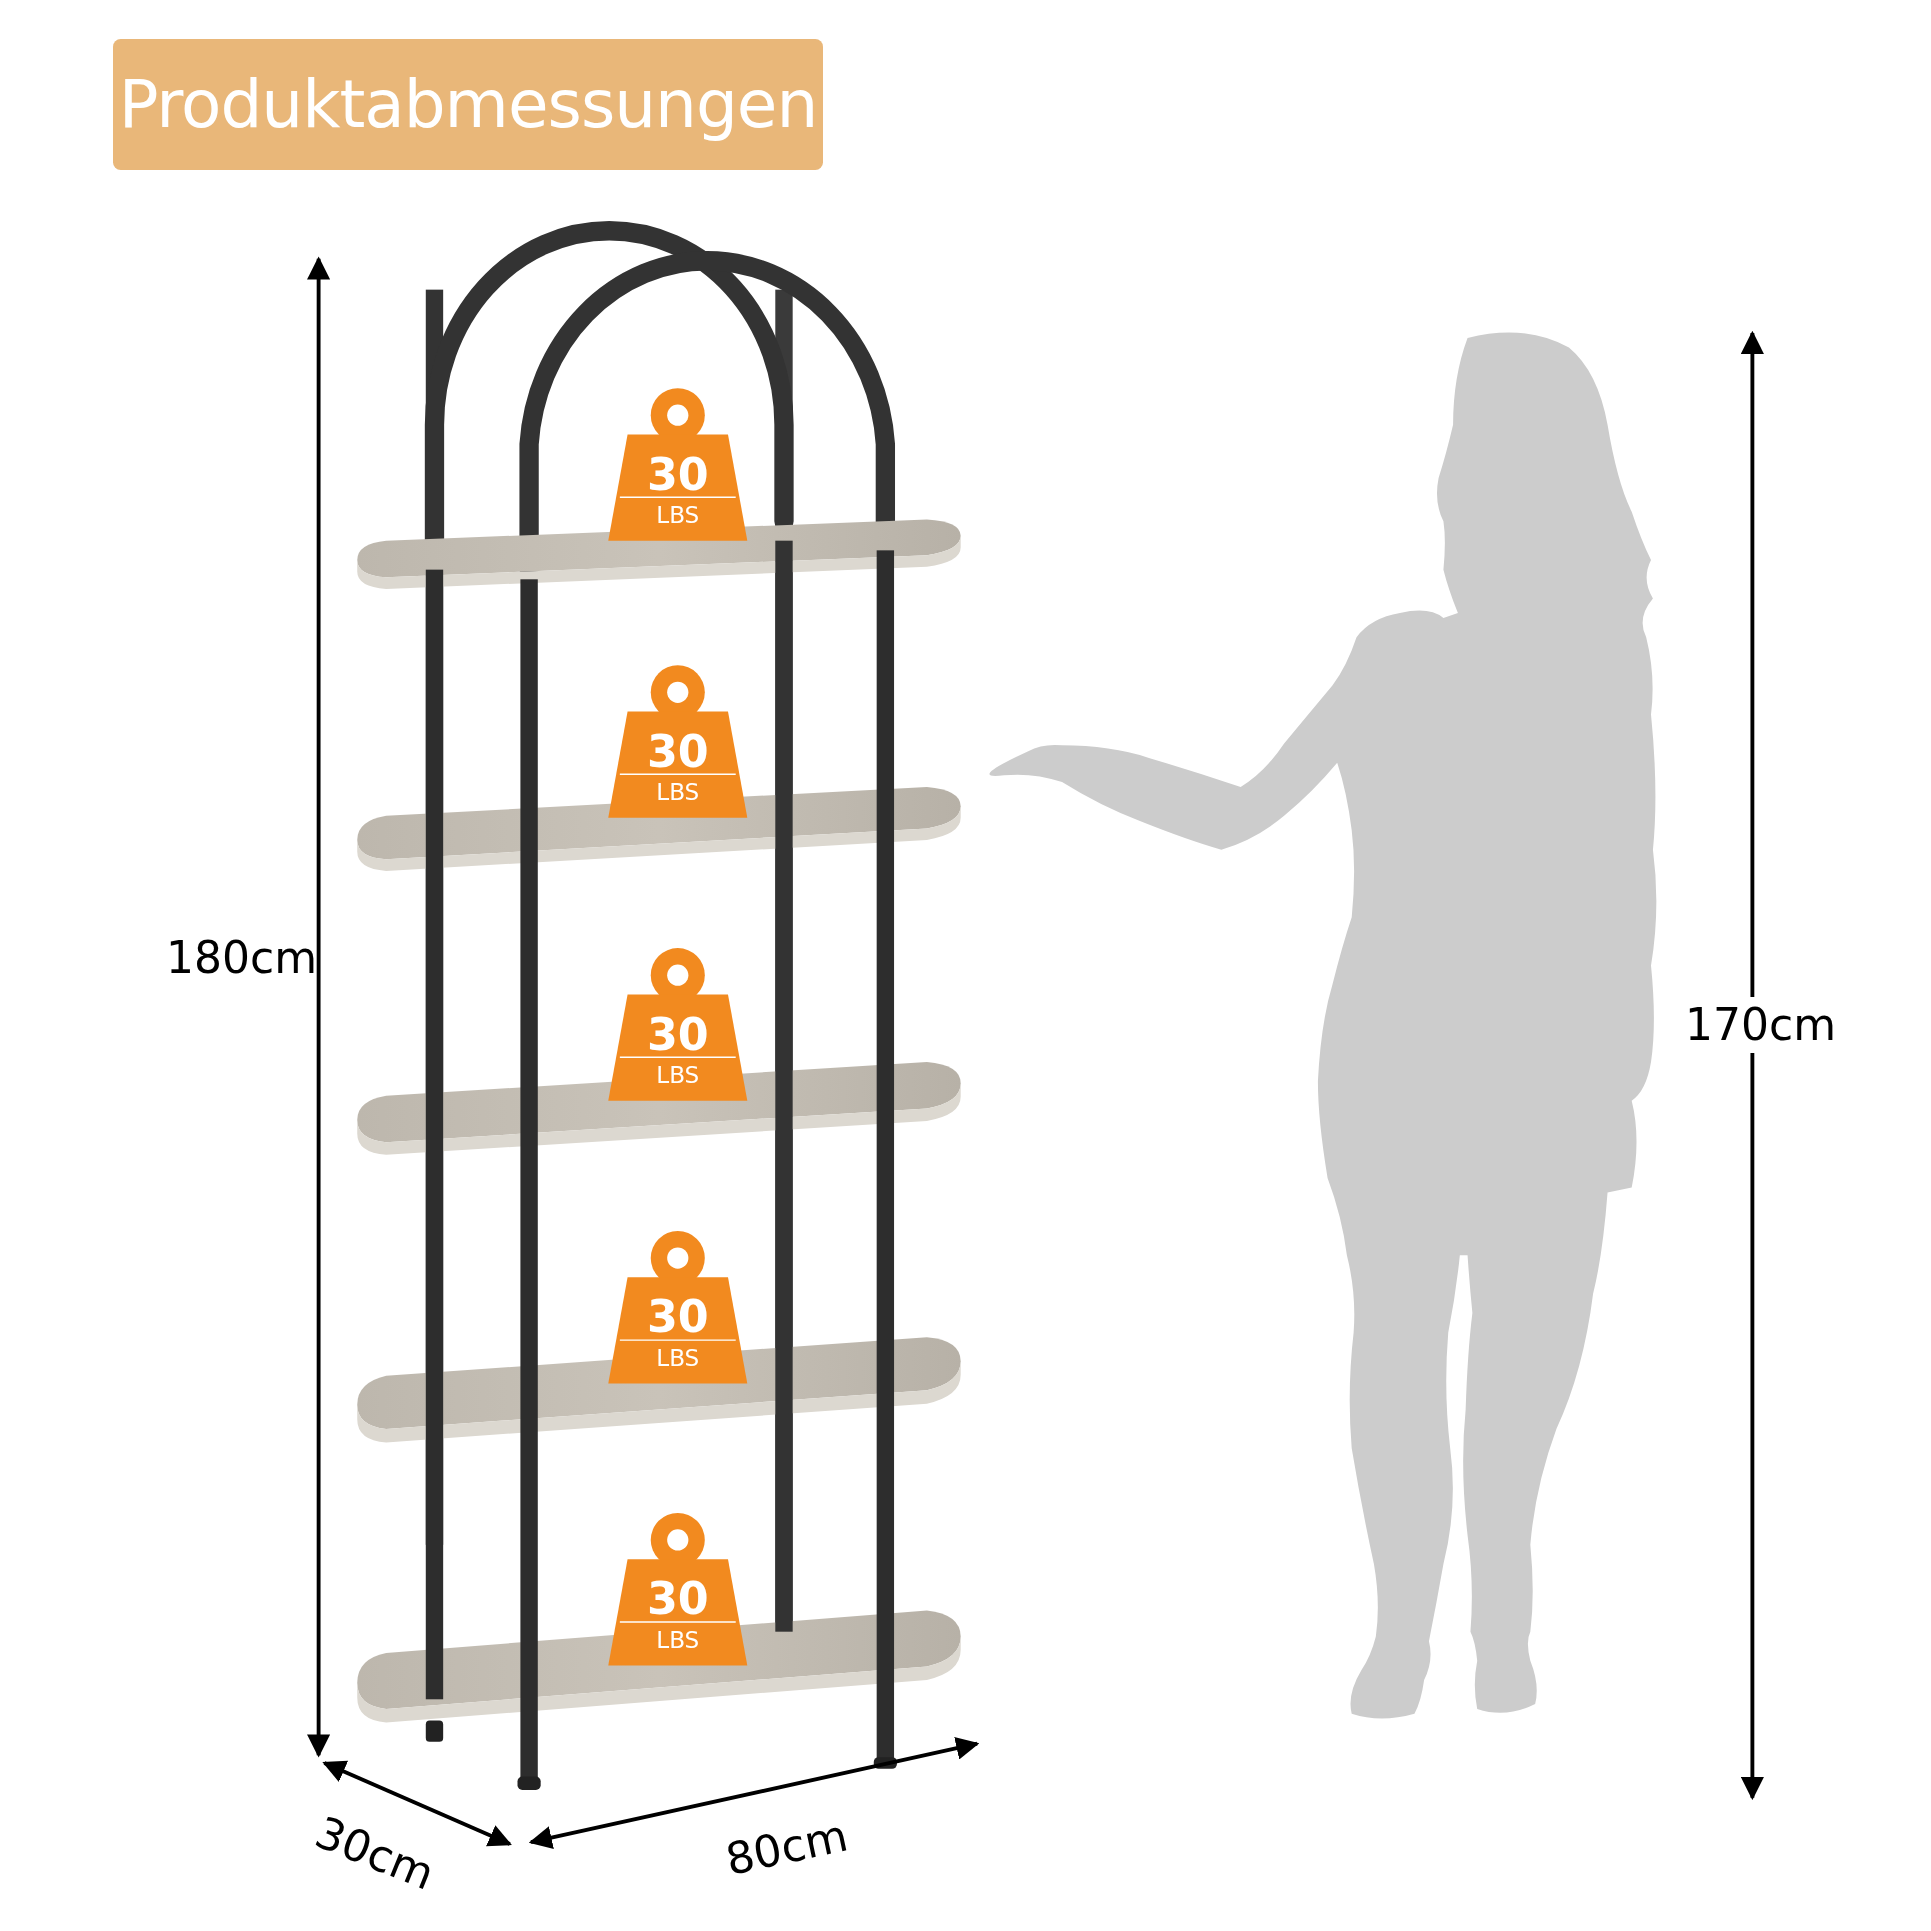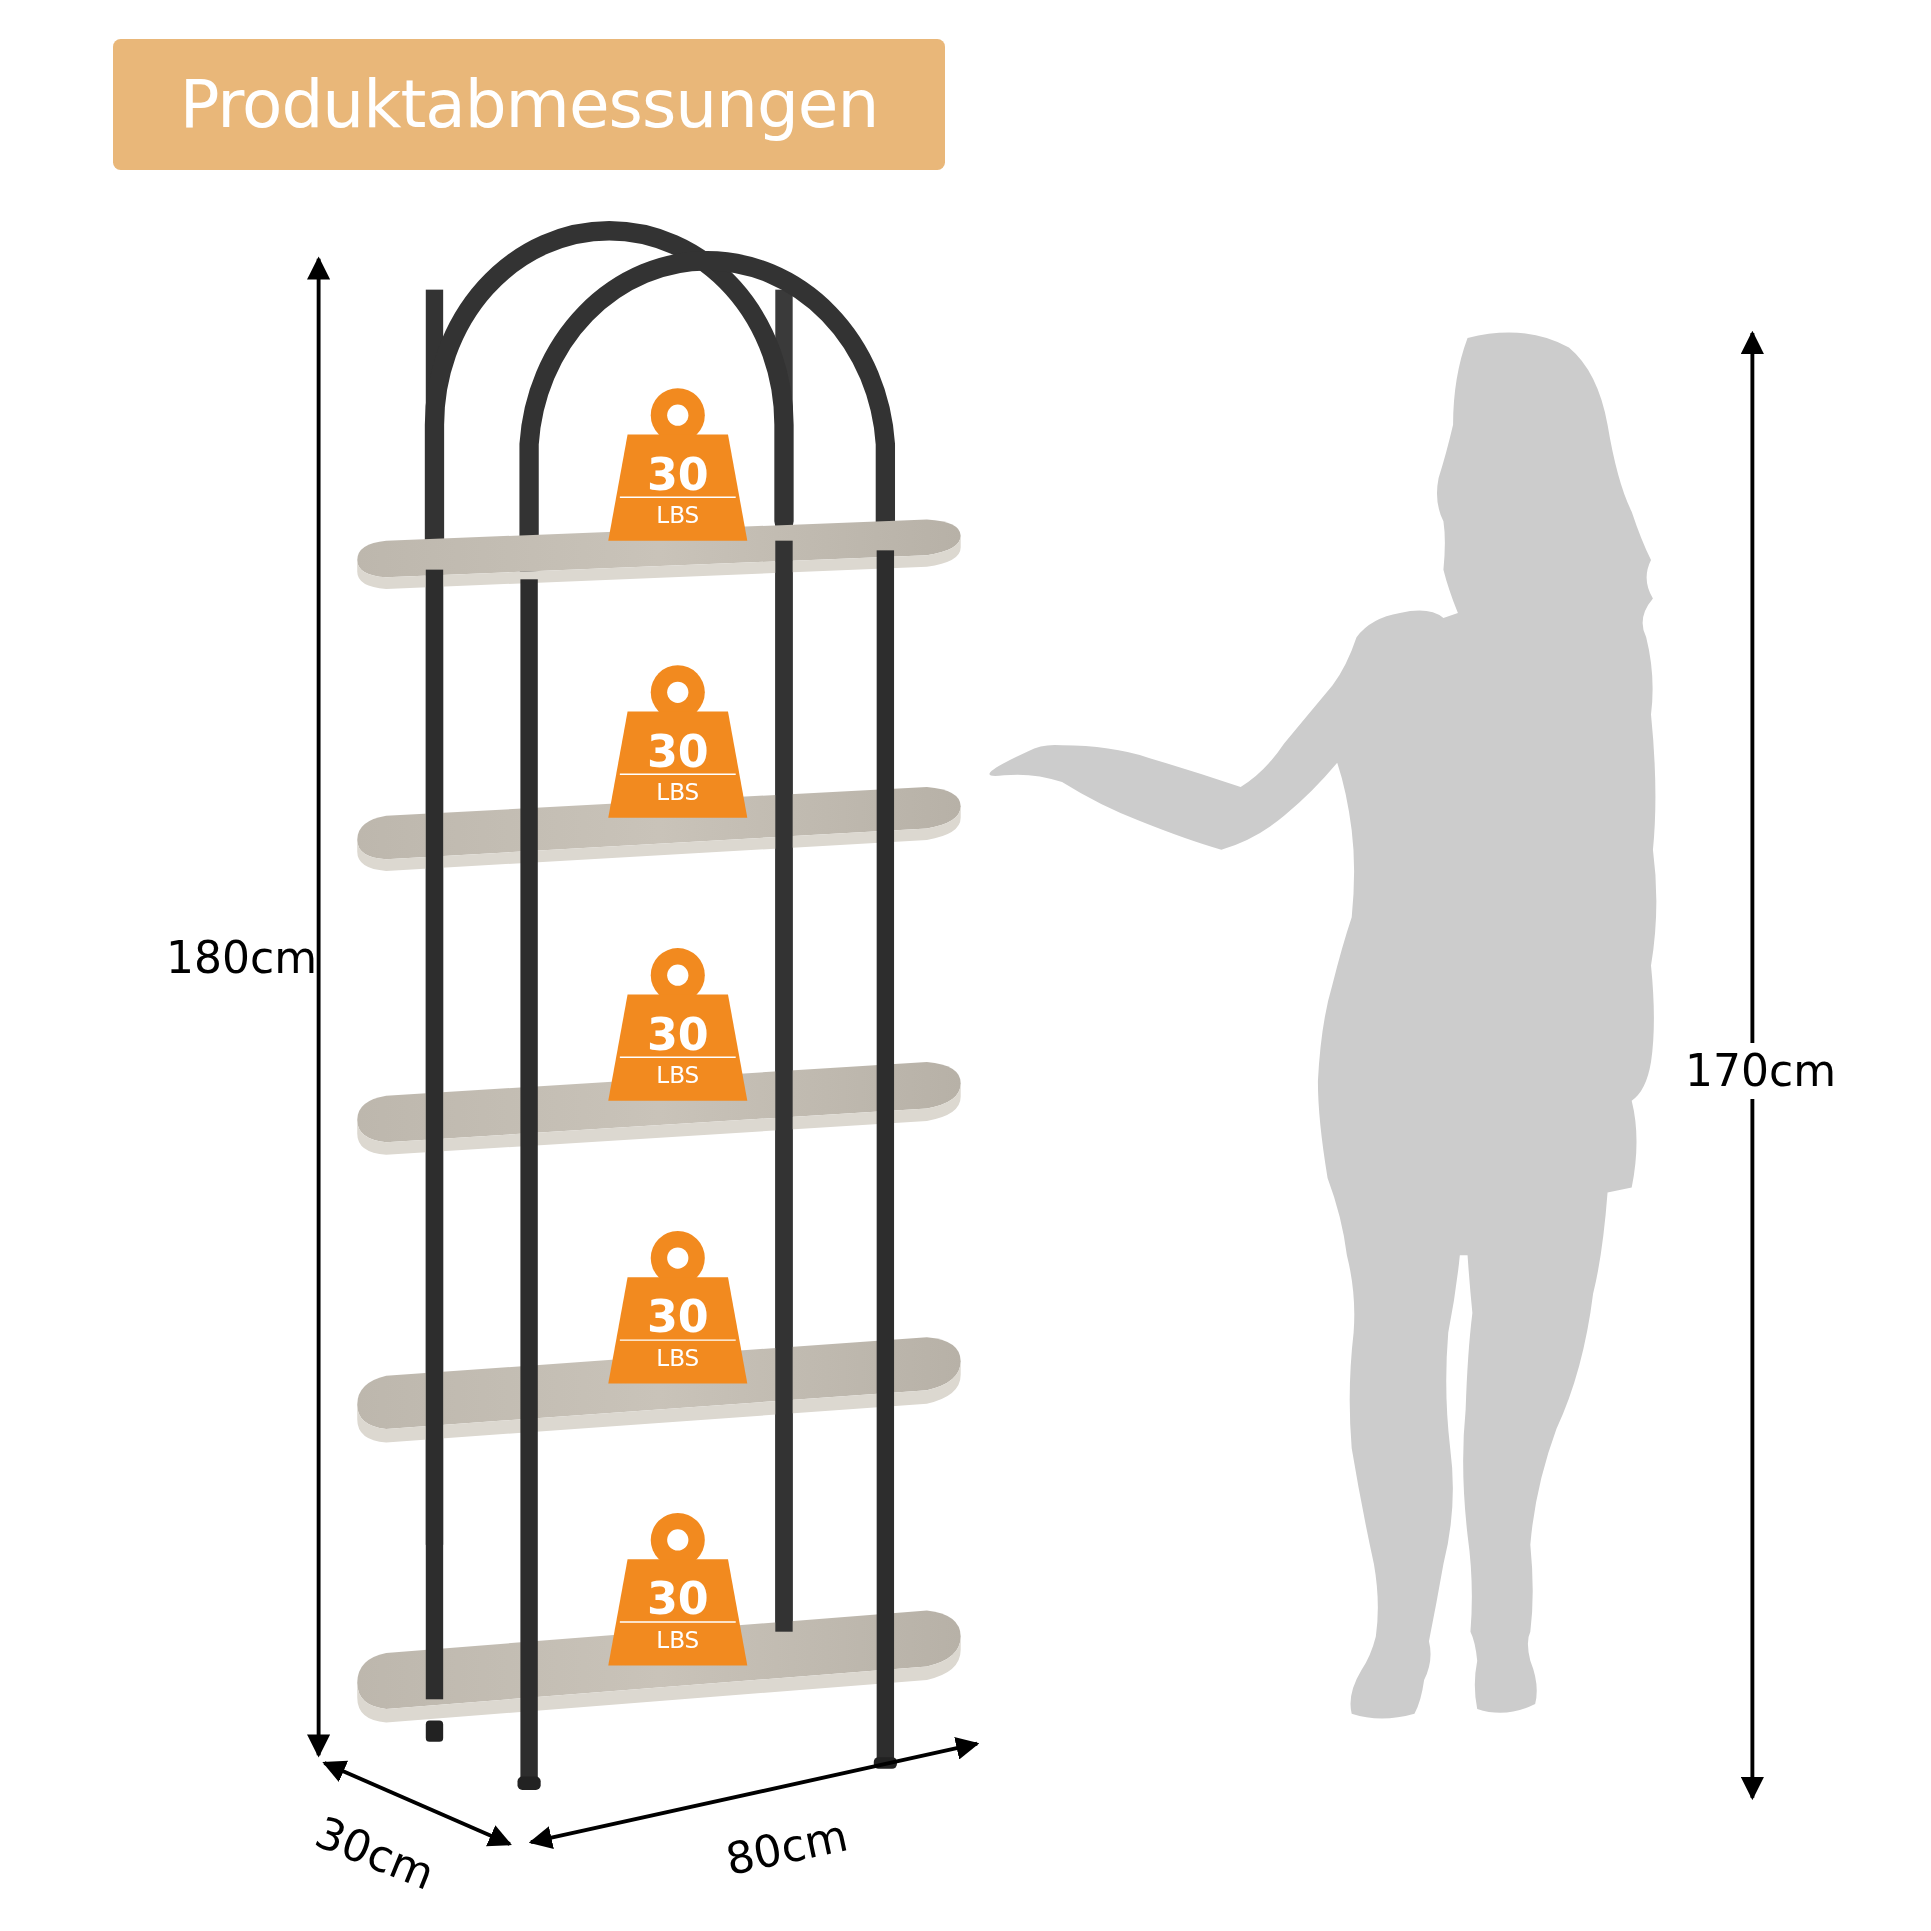--- a/index.html
+++ b/index.html
@@ -1,17 +1,17 @@
 <!DOCTYPE html>
 <html><head>
 <meta charset="utf-8">
 <style>
   html, body { margin:0; padding:0; background:#ffffff; }
   body { width:1931px; height:1931px; position:relative; overflow:hidden; font-family:"Liberation Sans", sans-serif; }
-  .title-box { position:absolute; left:113px; top:39px; width:832px; height:131px; background:#e9b779; border-radius:7.7px; display:flex; align-items:center; justify-content:center; }
+  .title-box { position:absolute; left:113px; top:39px; width:710px; height:131px; background:#e9b779; border-radius:7.7px; display:flex; align-items:center; justify-content:center; }
   .title-text { color:#ffffff; font-family:"DejaVu Sans", sans-serif; font-size:66px; letter-spacing:-1px; }
   .dim-label { position:absolute; color:#000; font-family:"DejaVu Sans", sans-serif; font-size:44px; background:#fff; line-height:1; }
   svg.scene { position:absolute; left:0; top:0; }
   .weight-text-num { font-family:"DejaVu Sans", sans-serif; font-weight:bold; font-size:46px; fill:#fff; }
   .weight-text-unit { font-family:"DejaVu Sans", sans-serif; font-size:24px; fill:#fff; }
 </style>
 </head>
 <body>
 
 <div class="title-box">
@@ -132,14 +132,14 @@
   </g>
 
   <g>
     <line x1="1815" y1="345" x2="1815" y2="1862" stroke="#000" stroke-width="4" marker-start="url(#ah)" marker-end="url(#ah)"></line>
   </g>
 </svg>
 
 <div class="dim-label" style="left:166px; top:936px; background:transparent;">180cm</div>
 <div class="dim-label" style="left:326px; top:1810px; transform:rotate(22deg); transform-origin:left top; background:transparent;">30cm</div>
 <div class="dim-label" style="left:722px; top:1839px; transform:rotate(-12deg); transform-origin:left top; background:transparent;">80cm</div>
-<div class="dim-label" style="left:1685px; top:1043px; padding:5.8px 0;">170cm</div>
+<div class="dim-label" style="left:1685px; top:997px; padding:5.8px 0;">170cm</div>
 
 
 </body></html>

